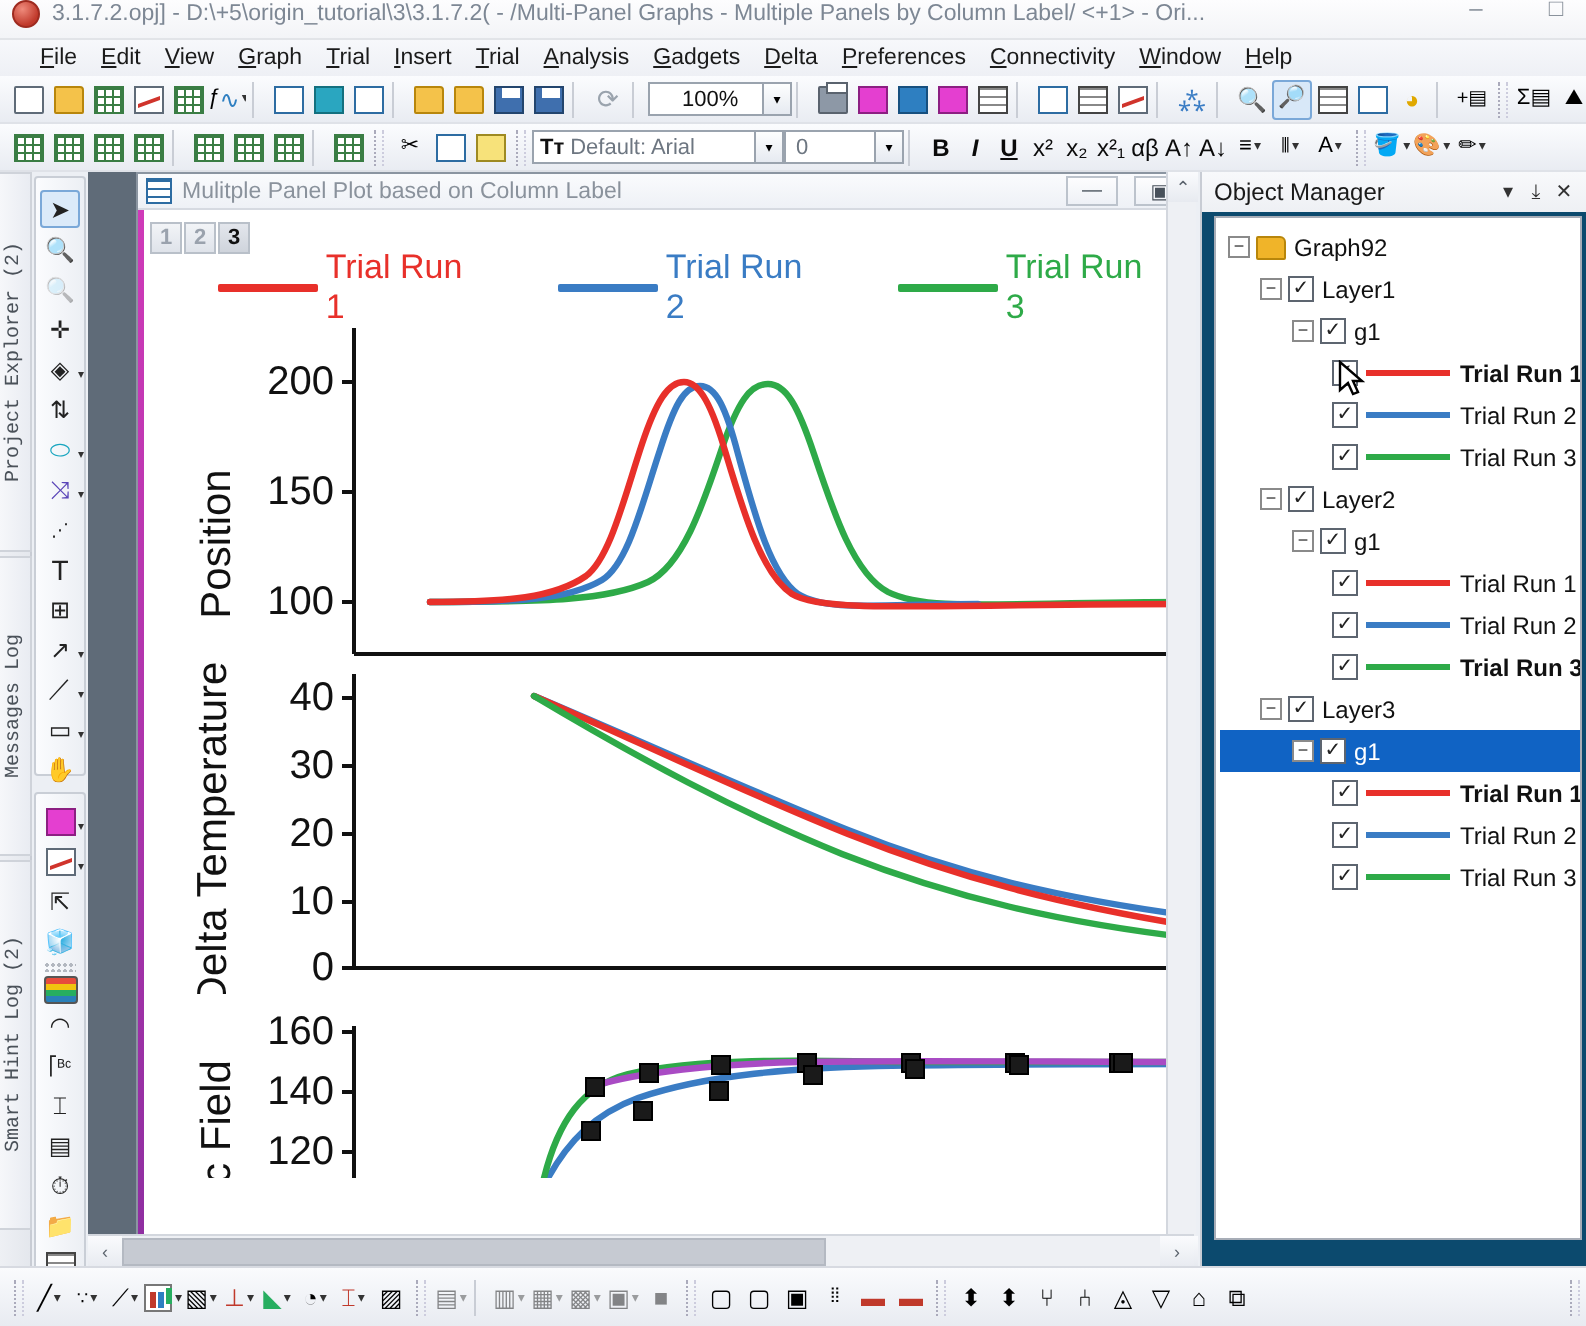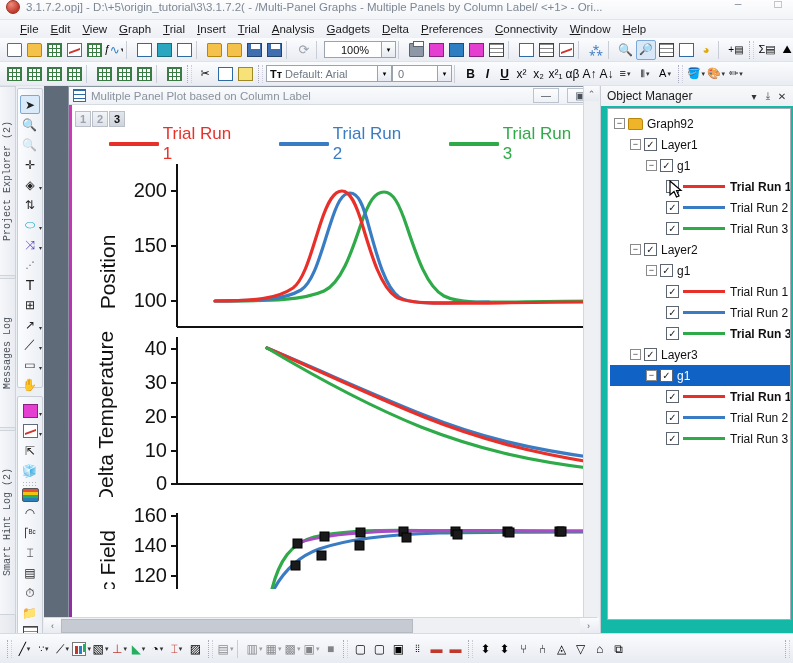--- a/index.html
+++ b/index.html
@@ -219,21 +219,21 @@
   .vscroll {
     position: absolute; left: 583px; top: 86px; width: 15px; height: 547px;
     background: #eef0f4; border-left: 1px solid #d3d7de;
   }
   .vs-arrow { width: 15px; height: 15px; background: linear-gradient(#fafbfd,#e7eaf0);
               display:flex;align-items:center;justify-content:center;font-size:9px;color:#5a626c;}
 
   
   .objmgr {
     position: absolute; left: 600px; top: 86px; width: 193px; height: 547px;
-    background: #14b8a6; border-left: 1px solid #c8ccd4;
+    background: #0c4a6e; border-left: 1px solid #c8ccd4;
   }
   .om-head {
     height: 20px; display: flex; align-items: center; padding-left: 6px;
     background: linear-gradient(#f8f9fb,#eef0f4);
   }
   .om-head .t { font-size: 12px; color: #1a1a1a; flex: 1 1 auto; }
   .om-head .hb { width: 14px; height: 16px; display:flex;align-items:center;justify-content:center;
                  font-size: 10px; color: #333; }
   .om-body {
     position: absolute; left: 6px; top: 22px; width: 184px; height: 512px;

